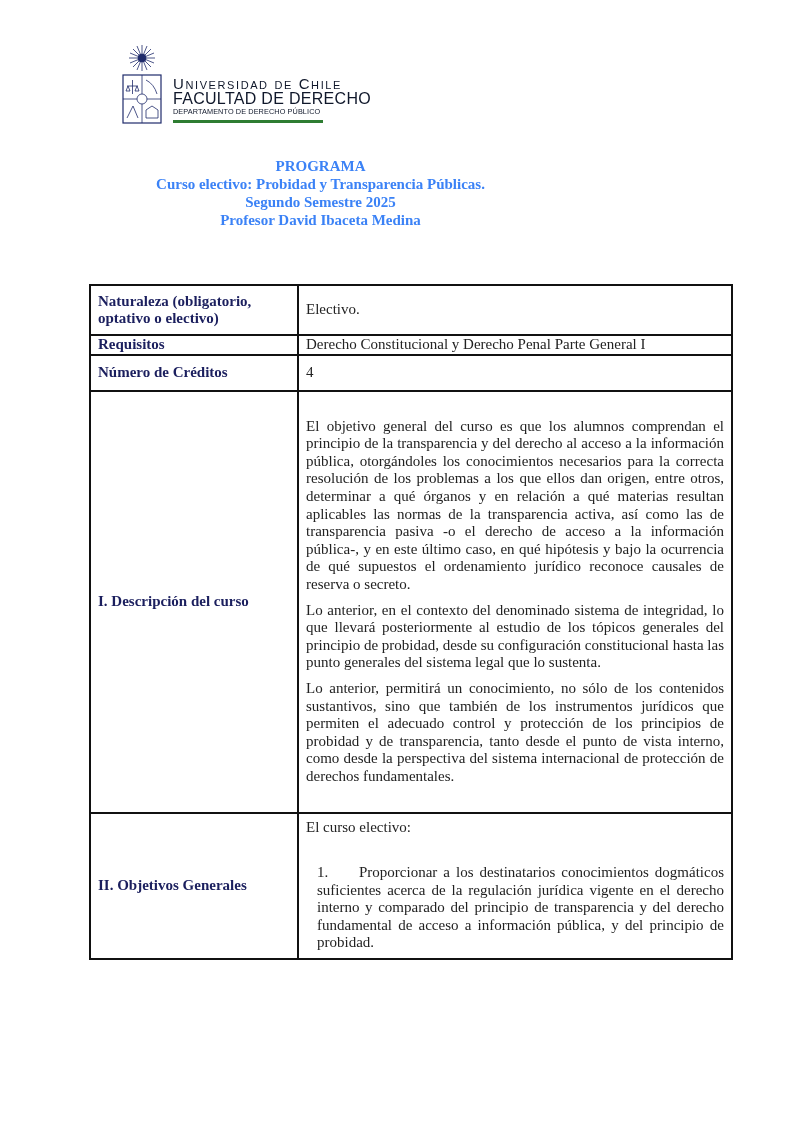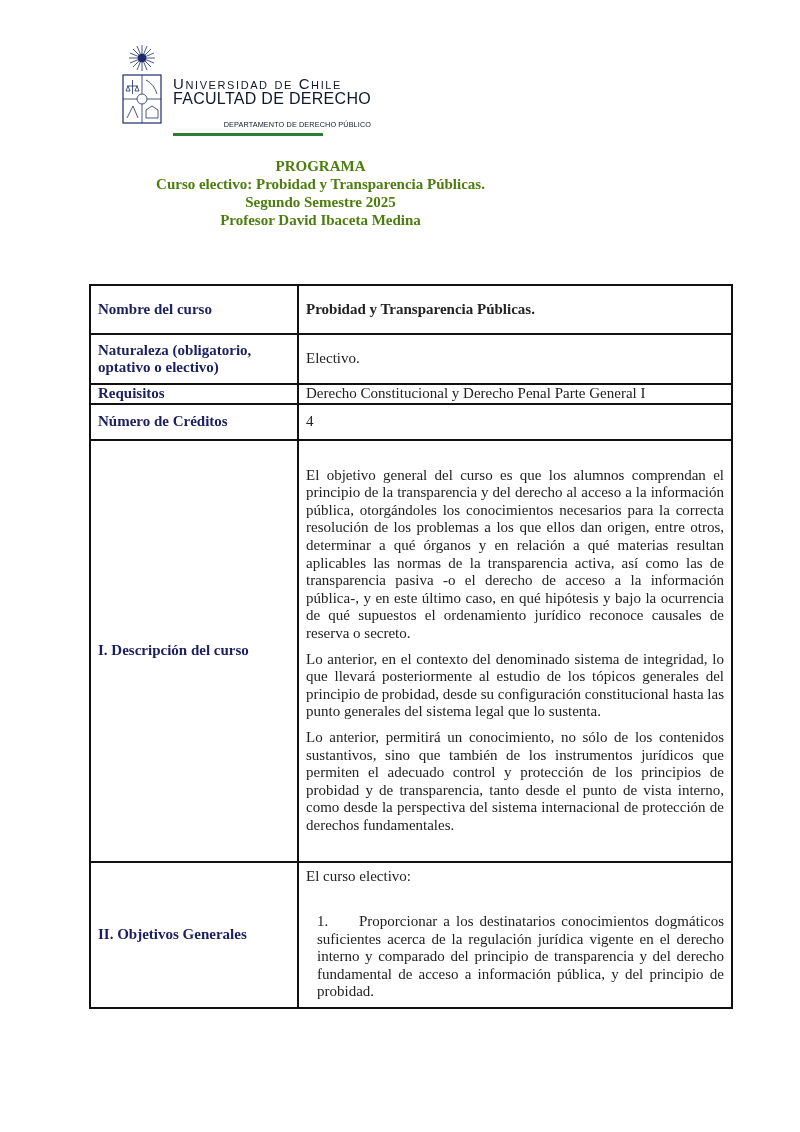--- a/index.html
+++ b/index.html
@@ -5,24 +5,24 @@
   html, body { margin: 0; padding: 0; background: #ffffff; }
   body { width: 800px; height: 1132px; position: relative; overflow: hidden;
          font-family: "DejaVu Serif", "Liberation Serif", serif; color: #222; }
 
   .logo { position: absolute; left: 121px; top: 44px; width: 240px; height: 84px; }
   .crest { position: absolute; left: 0; top: 0; width: 42px; height: 82px; }
   .logo-text { position: absolute; left: 52px; top: 32px; color: #0f172a;
                font-family: "Liberation Sans", "DejaVu Sans", sans-serif; }
   .logo-univ { font-size: 15px; letter-spacing: 1.6px; line-height: 16px; font-variant: small-caps; white-space: nowrap; }
   .logo-fac { font-size: 16px; letter-spacing: 0.3px; line-height: 14px; white-space: nowrap; }
-  .logo-dep { font-size: 7.3px; letter-spacing: 0.1px; line-height: 10px; white-space: nowrap; margin-top: 14px; text-align: right; }
+  .logo-dep { font-size: 7.3px; letter-spacing: 0.1px; line-height: 10px; white-space: nowrap; margin-top: 1px; }
   .logo-bar { width: 150px; height: 3px; background: #2e7d32; margin-top: 3px; }
 
-  .header { position: absolute; left: 0; width: 641px; text-align: center; color: #4d7c0f;
+  .header { position: absolute; left: 0; width: 641px; text-align: center; color: #3b82f6;
             font-family: "Liberation Serif", "DejaVu Serif", serif; font-weight: bold; font-size: 15px; }
   .h1 { top: 158px; }
   .h2 { top: 176px; }
   .h3 { top: 194px; }
   .h4 { top: 212px; }
 
   table.prog { position: absolute; left: 89px; top: 284px; width: 644px; border-collapse: collapse;
                font-family: "Liberation Serif", "DejaVu Serif", serif; font-size: 15px; }
   table.prog td { border: 2px solid #111; vertical-align: middle; padding: 0 7px; }
   td.lbl { width: 192px; color: #1b1f5e; font-weight: bold; line-height: 17px; }
@@ -69,24 +69,20 @@
   </div>
 </div>
 
 <div class="header h1">PROGRAMA</div>
 <div class="header h2">Curso electivo: Probidad y Transparencia Públicas.</div>
 <div class="header h3">Segundo Semestre 2025</div>
 <div class="header h4">Profesor David Ibaceta Medina</div>
 
 <table class="prog">
   <tbody>
-      <tr style="height:49px">
-    <td class="lbl">Nombre del curso</td>
-    <td class="val bold">Probidad y Transparencia Públicas.</td>
-  </tr>
   <tr style="height:50px">
     <td class="lbl">Naturaleza (obligatorio, optativo o electivo)</td>
     <td class="val">Electivo.</td>
   </tr>
   <tr style="height:18px">
     <td class="lbl">Requisitos</td>
     <td class="val grey">Derecho Constitucional y Derecho Penal Parte General I</td>
   </tr>
   <tr style="height:36px">
     <td class="lbl">Número de Créditos</td>

